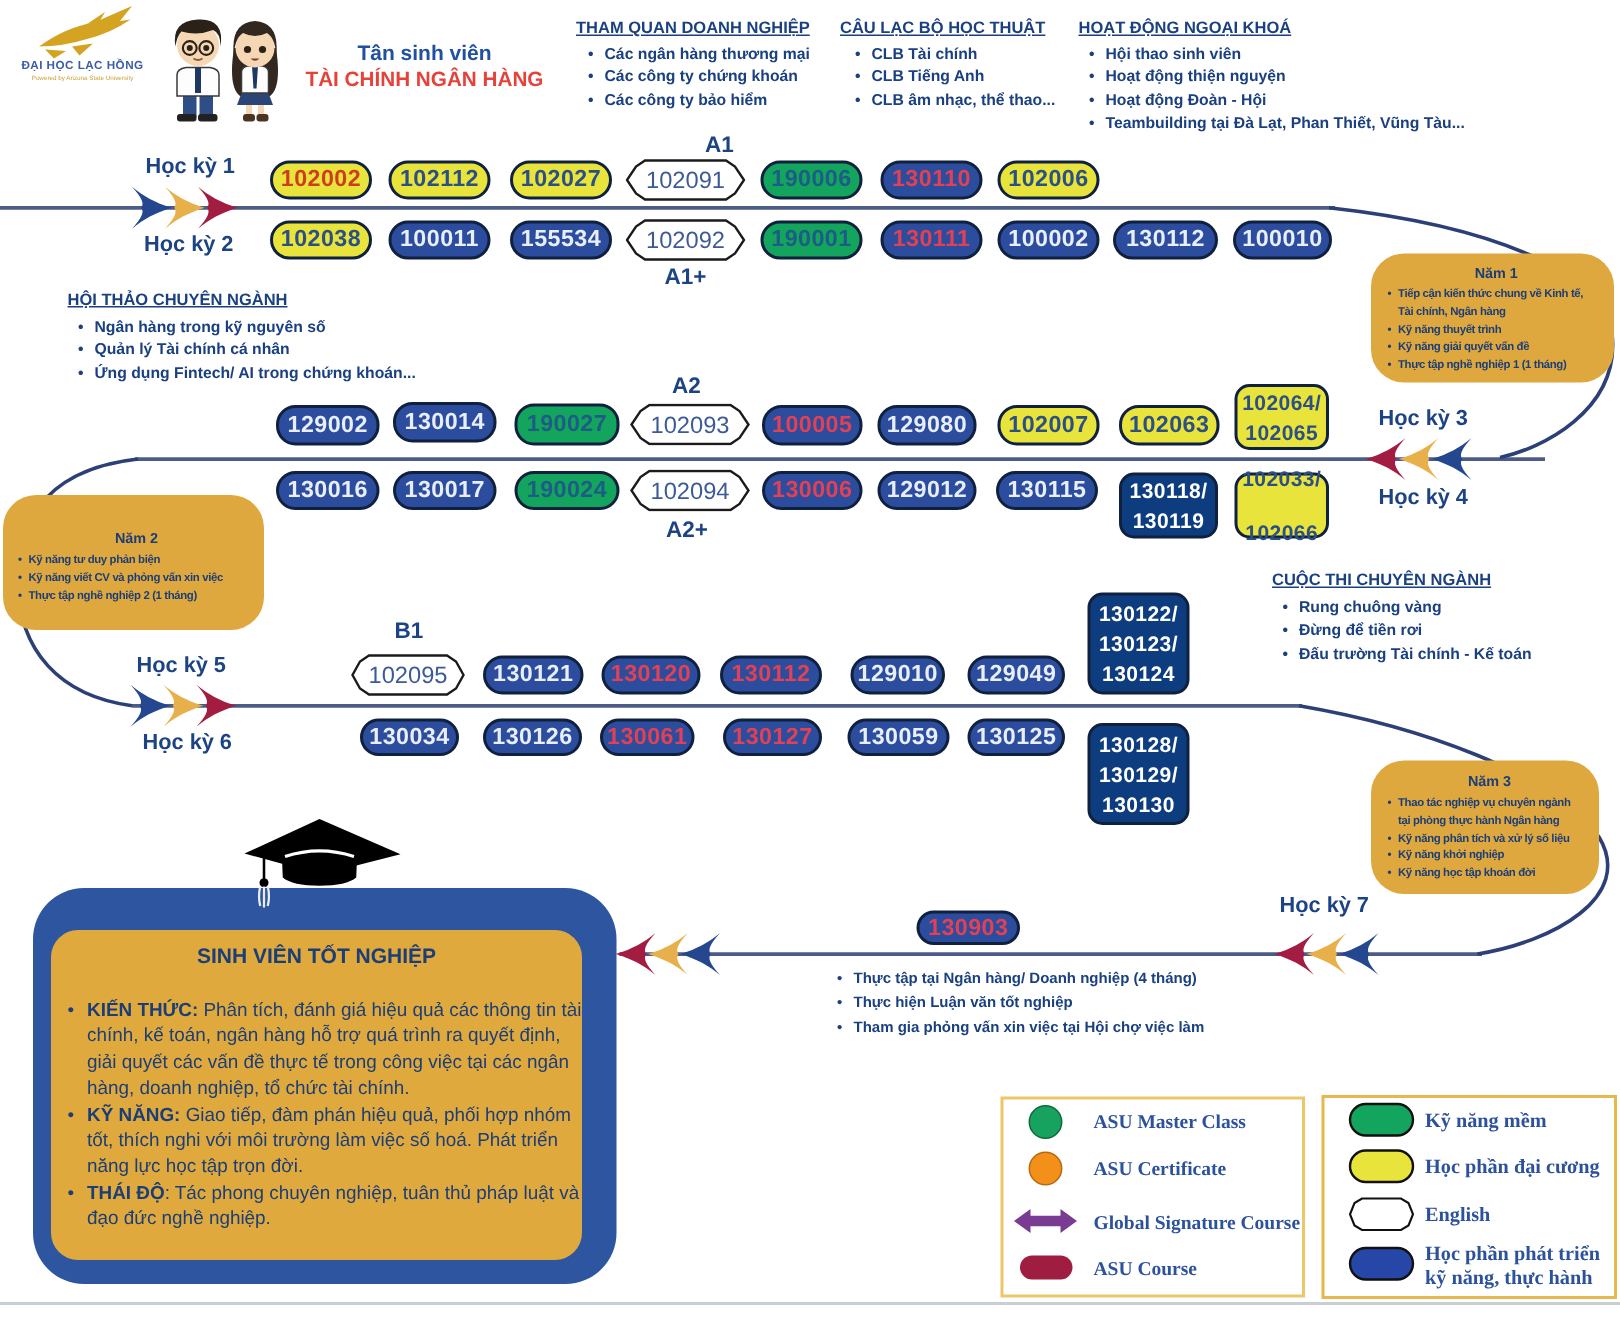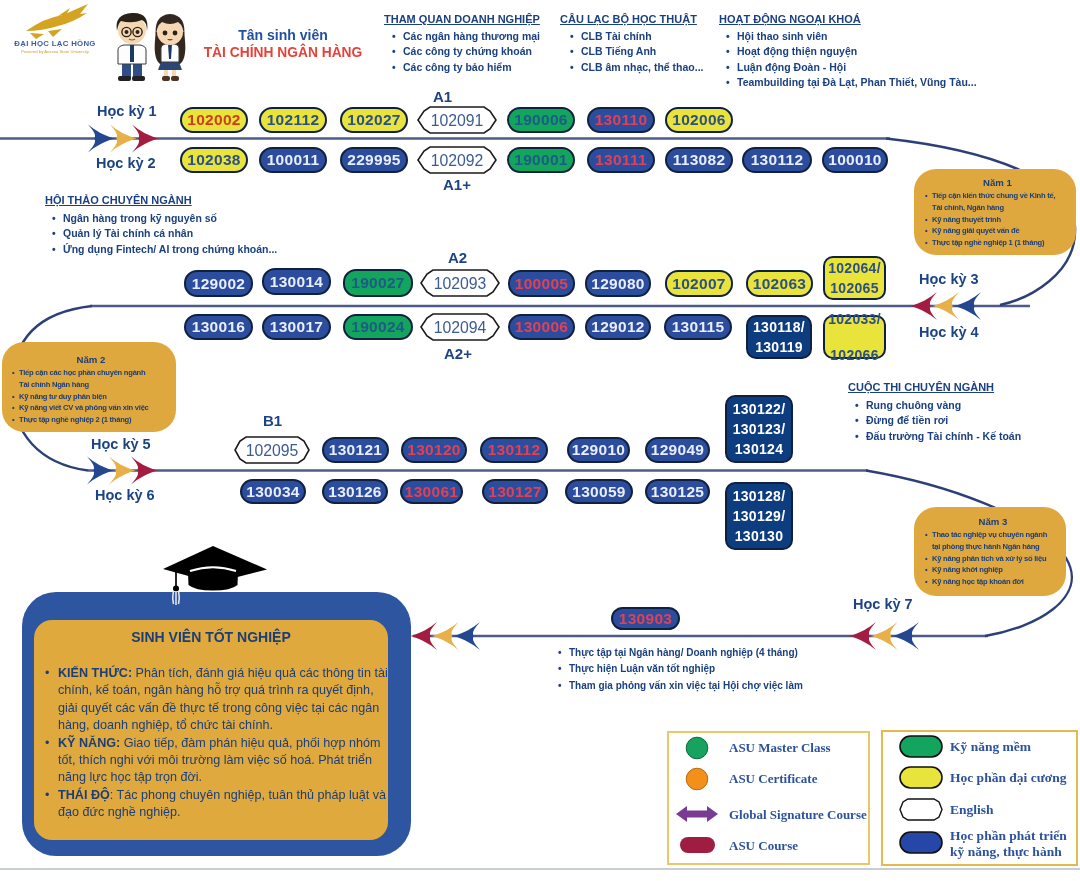--- a/index.html
+++ b/index.html
@@ -162,21 +162,21 @@
 <div class="blist" style="left:568px;top:29px;">
 <div>CLB Tài chính</div>
 <div>CLB Tiếng Anh</div>
 <div>CLB âm nhạc, thể thao...</div>
 </div>
 
 <div class="hdr" style="left:719px;top:13px;">HOẠT ĐỘNG NGOẠI KHOÁ</div>
 <div class="blist" style="left:724px;top:29px;">
 <div>Hội thao sinh viên</div>
 <div>Hoạt động thiện nguyện</div>
-<div>Luận động Đoàn - Hội</div>
+<div>Hoạt động Đoàn - Hội</div>
 <div>Teambuilding tại Đà Lạt, Phan Thiết, Vũng Tàu...</div>
 </div>
 
 <div class="hdr" style="left:45px;top:194px;">HỘI THẢO CHUYÊN NGÀNH</div>
 <div class="blist" style="left:50px;top:211px;">
 <div>Ngân hàng trong kỹ nguyên số</div>
 <div>Quản lý Tài chính cá nhân</div>
 <div>Ứng dụng Fintech/ AI trong chứng khoán...</div>
 </div>
 
@@ -194,45 +194,45 @@
 </div>
 
 <div class="hk" style="left:97px;top:103px;">Học kỳ 1</div>
 <div class="hk" style="left:96px;top:155px;">Học kỳ 2</div>
 <div class="hk" style="left:919px;top:271px;">Học kỳ 3</div>
 <div class="hk" style="left:919px;top:324px;">Học kỳ 4</div>
 <div class="hk" style="left:91px;top:436px;">Học kỳ 5</div>
 <div class="hk" style="left:95px;top:487px;">Học kỳ 6</div>
 <div class="hk" style="left:853px;top:596px;">Học kỳ 7</div>
 
-<div class="lvl" style="left:433px;top:88px;">A1</div>
+<div class="lvl" style="left:470px;top:88px;">A1</div>
 <div class="lvl" style="left:443px;top:176px;">A1+</div>
 <div class="lvl" style="left:448px;top:249px;">A2</div>
 <div class="lvl" style="left:444px;top:345px;">A2+</div>
 <div class="lvl" style="left:263px;top:412px;">B1</div>
 
 <div class="pill y" style="left:180px;top:107px;width:68px;height:26px;">
     <span class="rt2">102002</span>
   </div>
 <div class="pill y" style="left:259px;top:107px;width:68px;height:26px;">102112</div>
 <div class="pill y" style="left:340px;top:107px;width:68px;height:26px;">102027</div>
 <div class="pill g" style="left:507px;top:107px;width:68px;height:26px;">190006</div>
 <div class="pill b" style="left:587px;top:107px;width:68px;height:26px;">
     <span class="rt">130110</span>
   </div>
 <div class="pill y" style="left:665px;top:107px;width:68px;height:26px;">102006</div>
 
 <div class="pill y" style="left:180px;top:147px;width:68px;height:26px;">102038</div>
 <div class="pill b" style="left:259px;top:147px;width:68px;height:26px;">100011</div>
-<div class="pill b" style="left:340px;top:147px;width:68px;height:26px;">229995</div>
+<div class="pill b" style="left:340px;top:147px;width:68px;height:26px;">155534</div>
 <div class="pill g" style="left:507px;top:147px;width:68px;height:26px;">190001</div>
 <div class="pill b" style="left:587px;top:147px;width:68px;height:26px;">
     <span class="rt">130111</span>
   </div>
-<div class="pill b" style="left:665px;top:147px;width:68px;height:26px;">113082</div>
+<div class="pill b" style="left:665px;top:147px;width:68px;height:26px;">100002</div>
 <div class="pill b" style="left:742px;top:147px;width:70px;height:26px;">130112</div>
 <div class="pill b" style="left:822px;top:147px;width:66px;height:26px;">100010</div>
 
 <div class="pill b" style="left:184px;top:270px;width:69px;height:27px;">129002</div>
 <div class="pill b" style="left:262px;top:268px;width:69px;height:27px;">130014</div>
 <div class="pill g" style="left:343px;top:269px;width:70px;height:28px;">190027</div>
 <div class="pill b" style="left:508px;top:270px;width:67px;height:27px;">
     <span class="rt">100005</span>
   </div>
 <div class="pill b" style="left:585px;top:270px;width:66px;height:27px;">129080</div>
@@ -316,23 +316,22 @@
  <text x="38" y="19.5" text-anchor="middle" font-family="Liberation Sans" font-size="15.8" fill="#3c5b96">102095</text>
 </svg>
 
 <div class="gold" style="left:914px;top:169px;width:162px;height:86px;padding:8px 4px 6px 9px;">
   <div class="gt">Năm 1</div>
   <div class="gb">Tiếp cận kiến thức chung về Kinh tế,<br>Tài chính, Ngân hàng</div>
   <div class="gb">Kỹ năng thuyết trình</div>
   <div class="gb">Kỹ năng giải quyết vấn đề</div>
   <div class="gb">Thực tập nghề nghiệp 1 (1 tháng)</div>
 </div>
-<div class="gold" style="left:2px;top:342px;width:174px;height:90px;padding:12px 4px 6px 8px;">
+<div class="gold" style="left:2px;top:330px;width:174px;height:90px;padding:24px 4px 6px 8px;">
   <div class="gt">Năm 2</div>
-  <div class="gb">Tiếp cận các học phần chuyên ngành<br>Tài chính Ngân hàng</div>
   <div class="gb">Kỹ năng tư duy phản biện</div>
   <div class="gb">Kỹ năng viết CV và phỏng vấn xin việc</div>
   <div class="gb">Thực tập nghề nghiệp 2 (1 tháng)</div>
 </div>
 <div class="gold" style="left:914px;top:507px;width:152px;height:89px;padding:9px 3px 6px 9px;">
   <div class="gt">Năm 3</div>
   <div class="gb">Thao tác nghiệp vụ chuyên ngành<br>tại phòng thực hành Ngân hàng</div>
   <div class="gb">Kỹ năng phân tích và xử lý số liệu</div>
   <div class="gb">Kỹ năng khởi nghiệp</div>
   <div class="gb">Kỹ năng học tập khoán đời</div>

